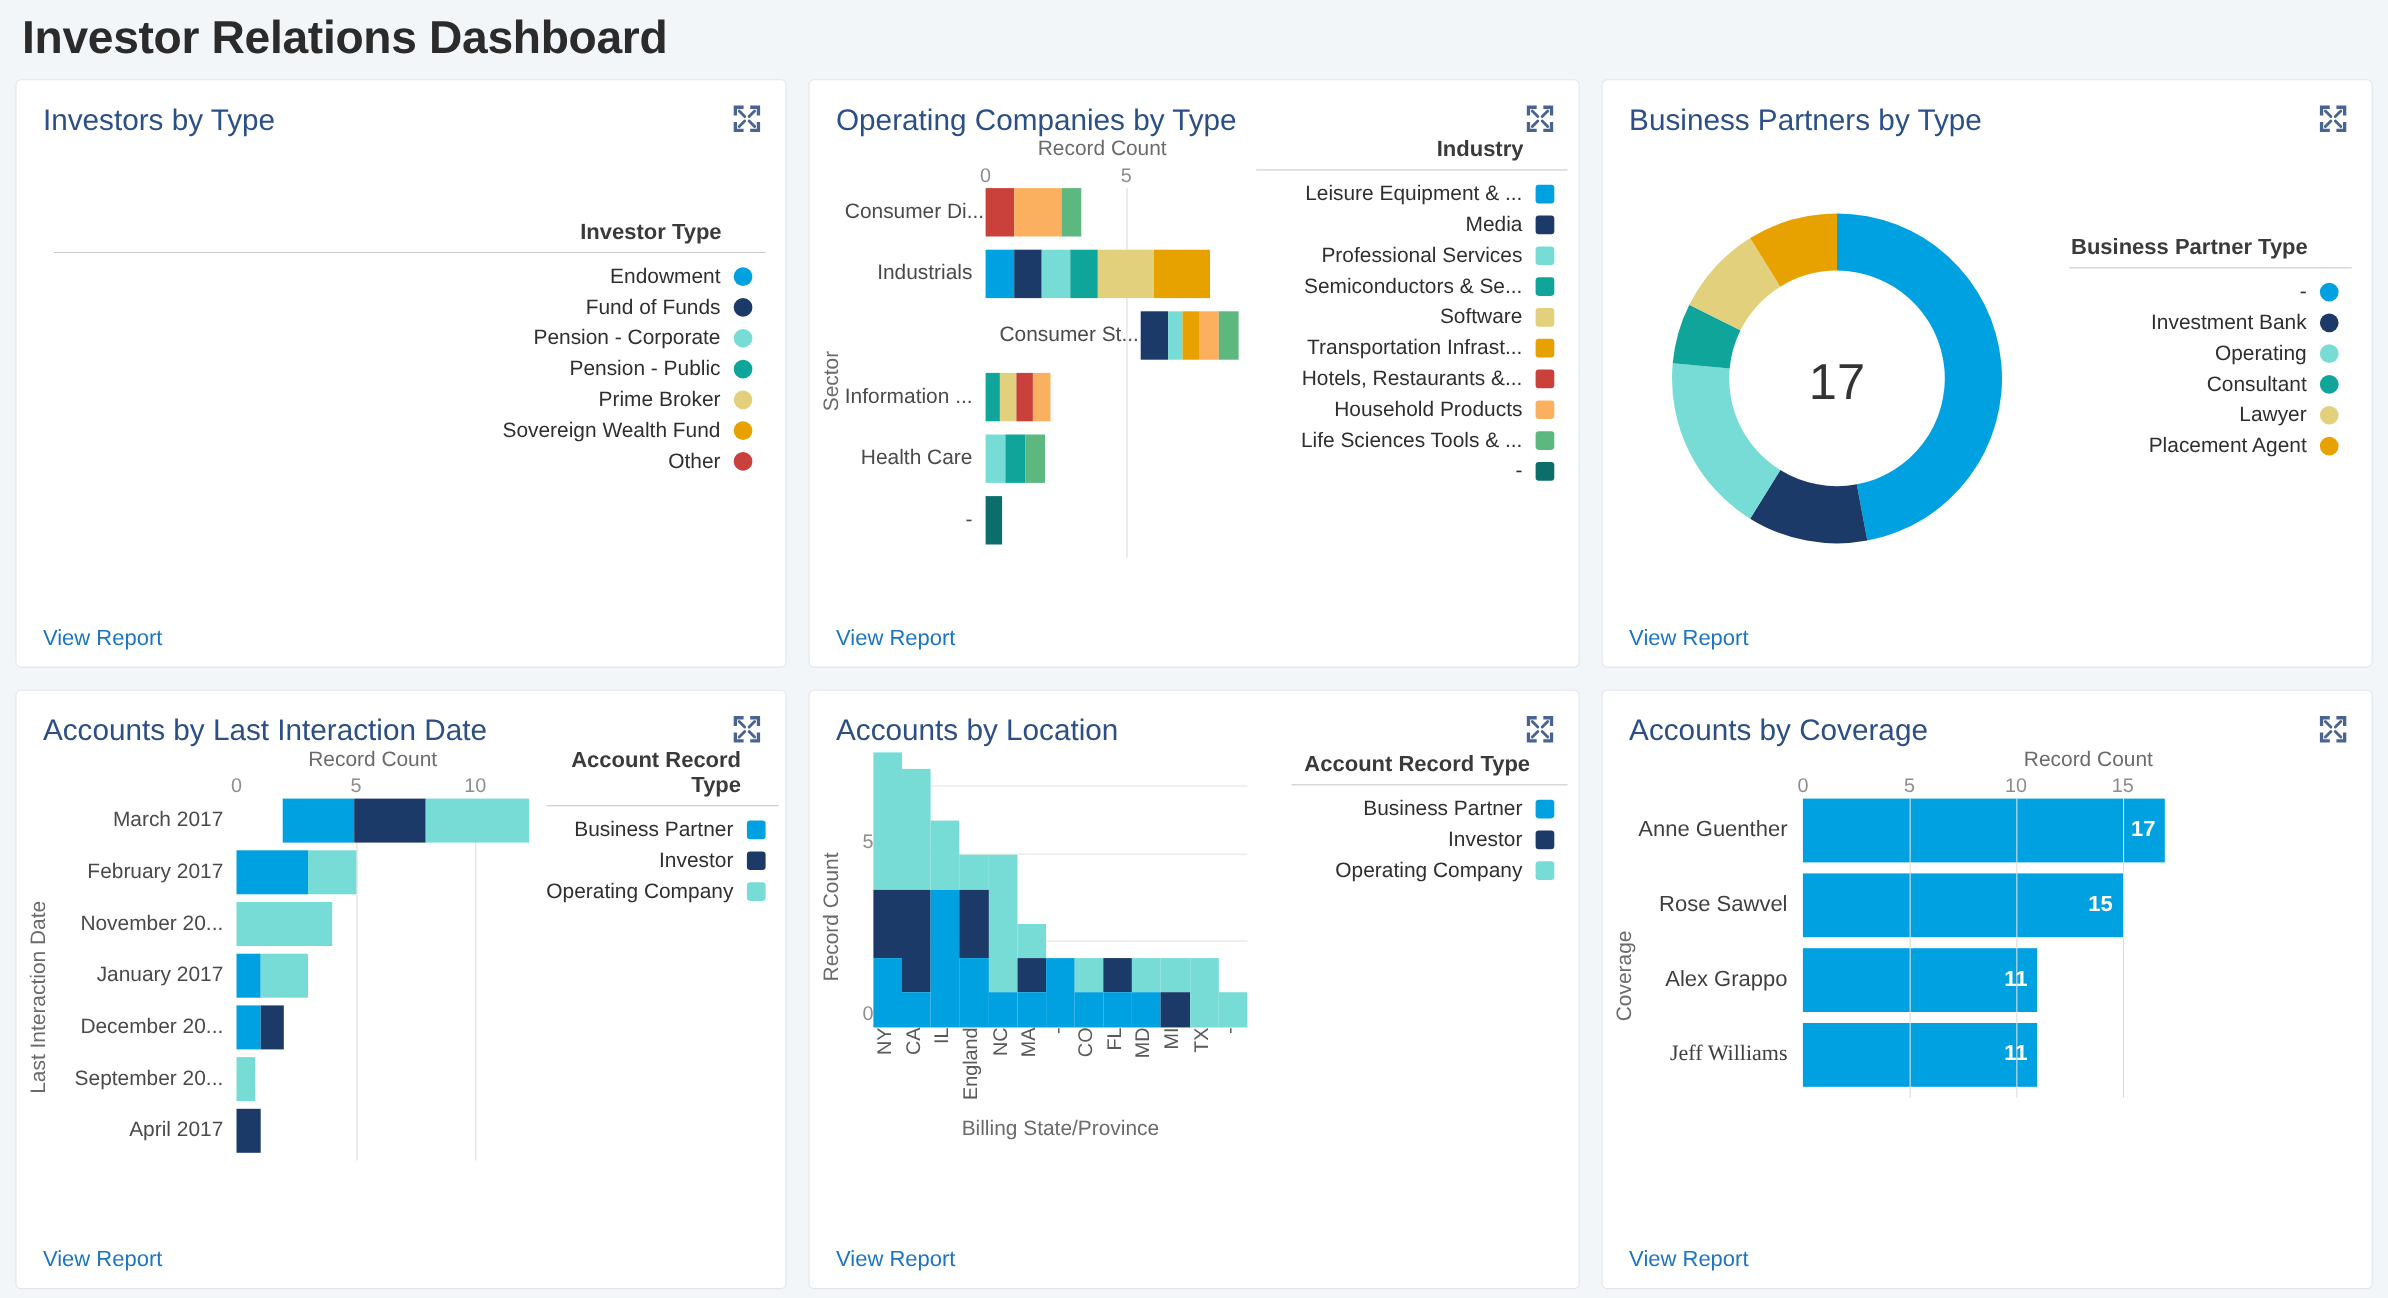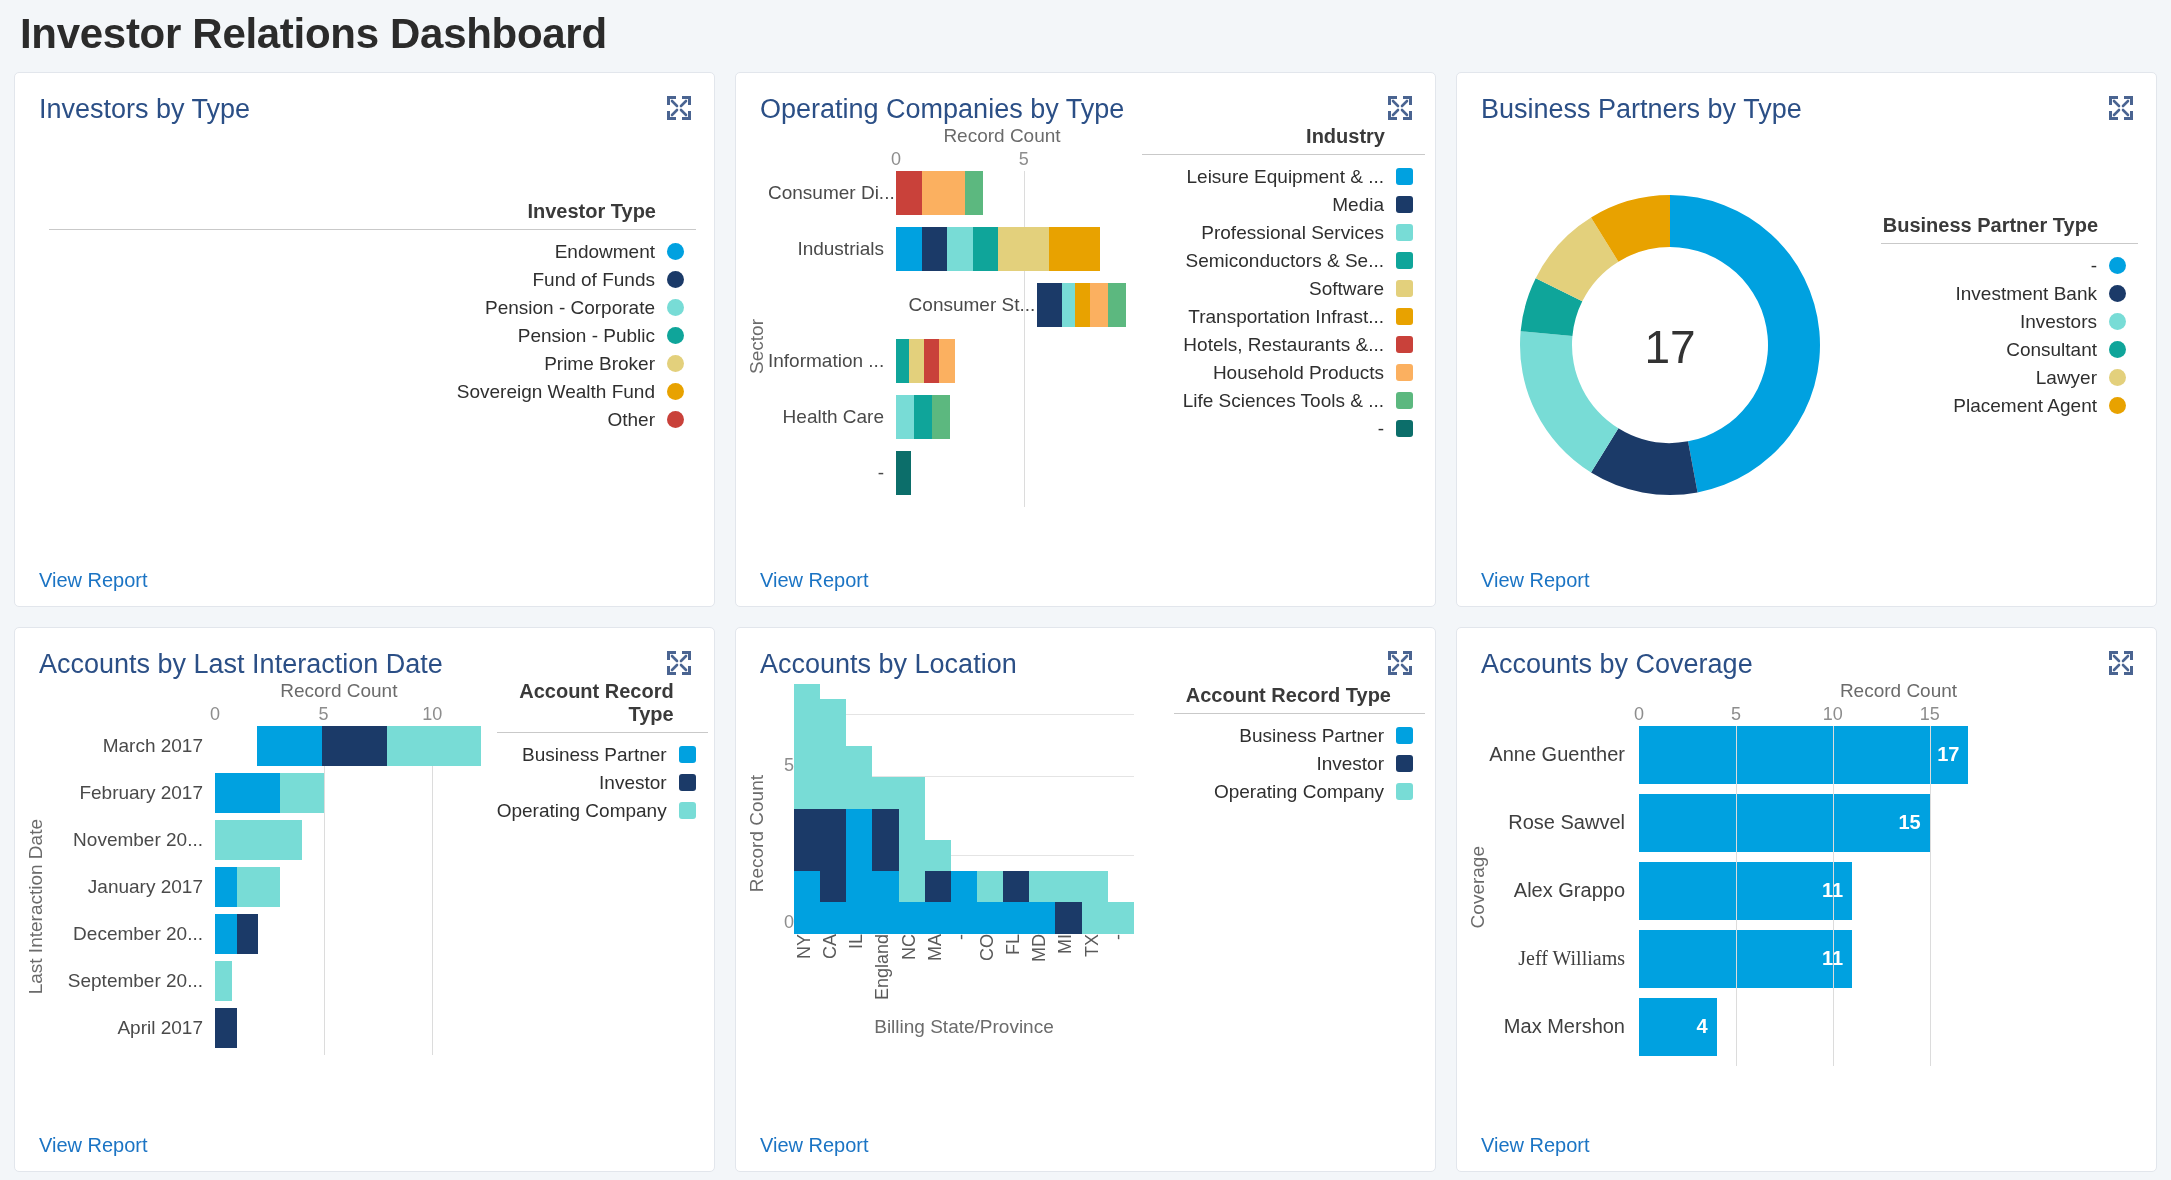--- a/index.html
+++ b/index.html
@@ -380,21 +380,21 @@
             <div id="legend-rows-partners">
                 <div class="legend-row">
                   <span class="legend-label">-</span>
                   <span class="legend-dot" style="background: rgb(0, 161, 224);"></span>
                 </div>
                 <div class="legend-row">
                   <span class="legend-label">Investment Bank</span>
                   <span class="legend-dot" style="background: rgb(27, 58, 104);"></span>
                 </div>
                 <div class="legend-row">
-                  <span class="legend-label">Investors</span>
+                  <span class="legend-label">Operating</span>
                   <span class="legend-dot" style="background: rgb(120, 220, 214);"></span>
                 </div>
                 <div class="legend-row">
                   <span class="legend-label">Consultant</span>
                   <span class="legend-dot" style="background: rgb(15, 165, 154);"></span>
                 </div>
                 <div class="legend-row">
                   <span class="legend-label">Lawyer</span>
                   <span class="legend-dot" style="background: rgb(227, 208, 124);"></span>
                 </div>
@@ -697,26 +697,20 @@
                   <div style="height: 58px; width: 345px;">
                     <div class="cov-bar" style="width: 213.202px; background: rgb(0, 161, 224);">11</div>
                   </div>
                 </div>
                 <div class="cov-row" style="margin-bottom: 10px;">
                   <div class="cov-cat" style="width: 150px; font-family: Liberation Serif, serif;">Jeff Williams</div>
                   <div style="height: 58px; width: 345px;">
                     <div class="cov-bar" style="width: 213.202px; background: rgb(0, 161, 224);">11</div>
                   </div>
                 </div>
-                <div class="cov-row" style="margin-bottom: 10px;">
-                  <div class="cov-cat" style="width: 150px;">Max Mershon</div>
-                  <div style="height: 58px; width: 345px;">
-                    <div class="cov-bar" style="width: 77.5281px; background: rgb(0, 161, 224);">4</div>
-                  </div>
-                </div>
               </div>
           </div>
         </div>
       </div>
       <div class="view-report">View Report</div>
     </div>
 
   </div>
 </div>
 

